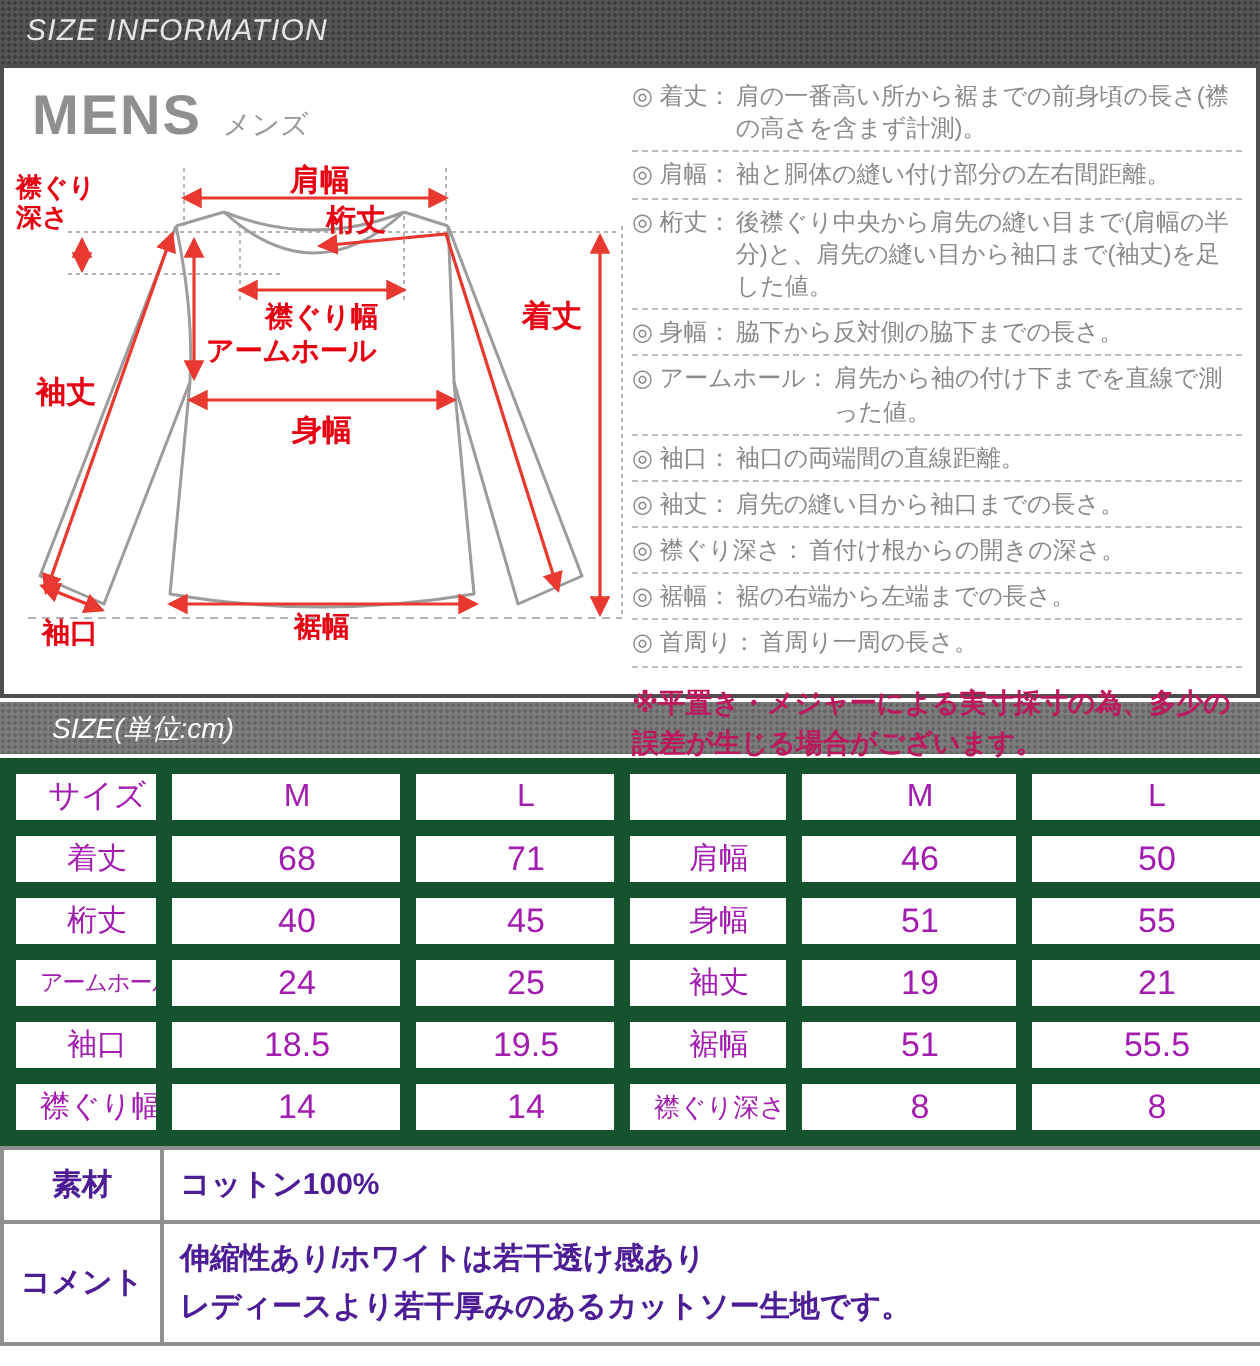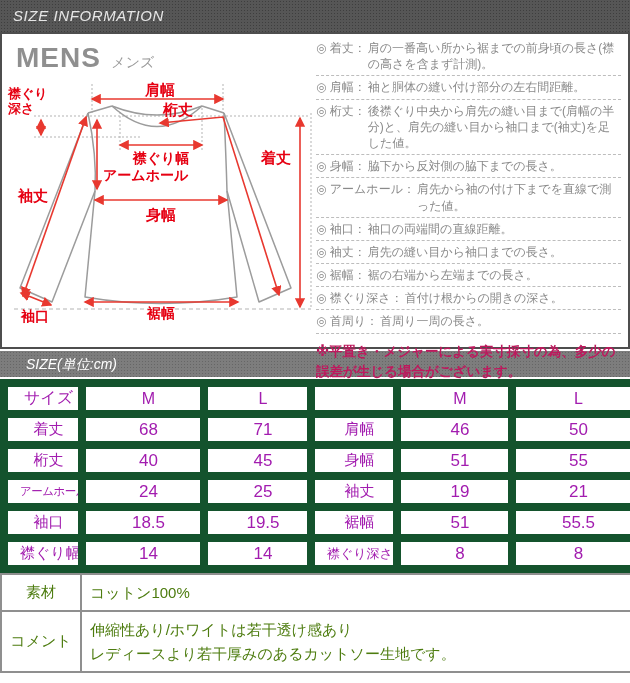--- a/index.html
+++ b/index.html
@@ -51,21 +51,21 @@
   table.sizes thead tr{height:26px;}
   table.sizes tbody tr{height:31px;}
   table.sizes thead th{font-size:16px;}
   td.rl{font-size:15px;white-space:nowrap;}
   td.rl.rl-s{font-size:13px;font-family:Liberation Serif, serif;}
   td.rl.rl-xs{font-size:11.5px;letter-spacing:-.5px;}
   td.val{font-size:17px;}
 
   
   table.meta{width:630px;border-collapse:collapse;table-layout:fixed;}
-  table.meta th,table.meta td{border:2px solid #8f8f8f;color:#4d7c0f;font-weight:normal;}
+  table.meta th,table.meta td{border:2px solid #8f8f8f;color:#4c1d95;font-weight:bold;}
   table.meta th{font-size:15px;text-align:center;white-space:nowrap;}
   table.meta td{font-size:15px;text-align:left;padding:6px 8px;line-height:1.55;}
   tr.mat-row{height:35px;}
   tr.com-row{height:56px;}
 </style>
 </head>
 <body>
 
 <div class="page">
 
@@ -159,26 +159,26 @@
         </div>
       <div class="def-item">
           <span class="dt">◎ 袖口：</span>
           <span class="dd">袖口の両端間の直線距離。</span>
         </div>
       <div class="def-item">
           <span class="dt">◎ 袖丈：</span>
           <span class="dd">肩先の縫い目から袖口までの長さ。</span>
         </div>
       <div class="def-item">
+          <span class="dt">◎ 襟ぐり深さ：</span>
+          <span class="dd">首付け根からの開きの深さ。</span>
+        </div>
+      <div class="def-item">
           <span class="dt">◎ 裾幅：</span>
           <span class="dd">裾の右端から左端までの長さ。</span>
-        </div>
-      <div class="def-item">
-          <span class="dt">◎ 襟ぐり深さ：</span>
-          <span class="dd">首付け根からの開きの深さ。</span>
         </div>
       <div class="def-item">
           <span class="dt">◎ 首周り：</span>
           <span class="dd">首周り一周の長さ。</span>
         </div>
       <p class="note">※平置き・メジャーによる実寸採寸の為、多少の誤差が生じる場合がございます。</p>
     </aside>
   </section>
 
   <div class="sizebar">

